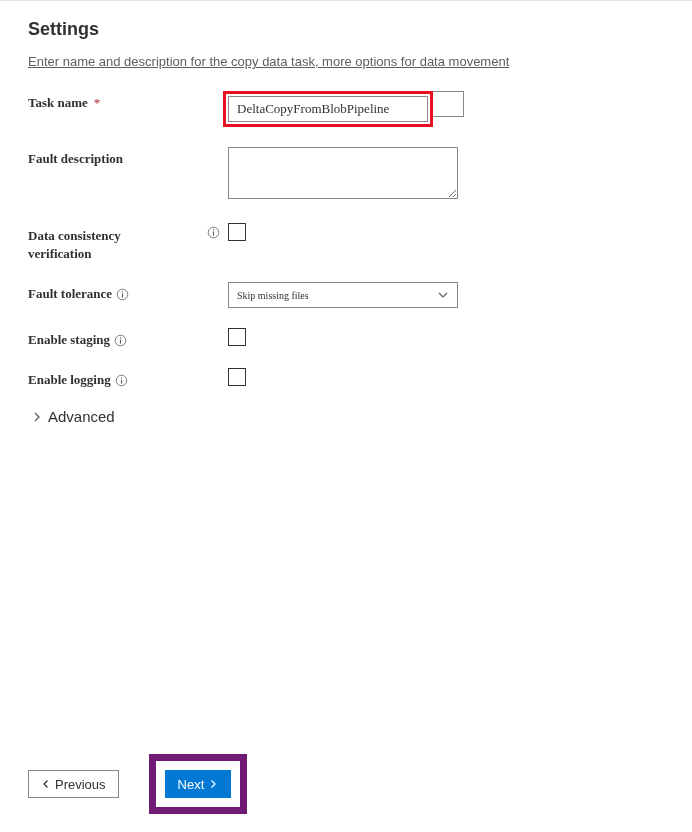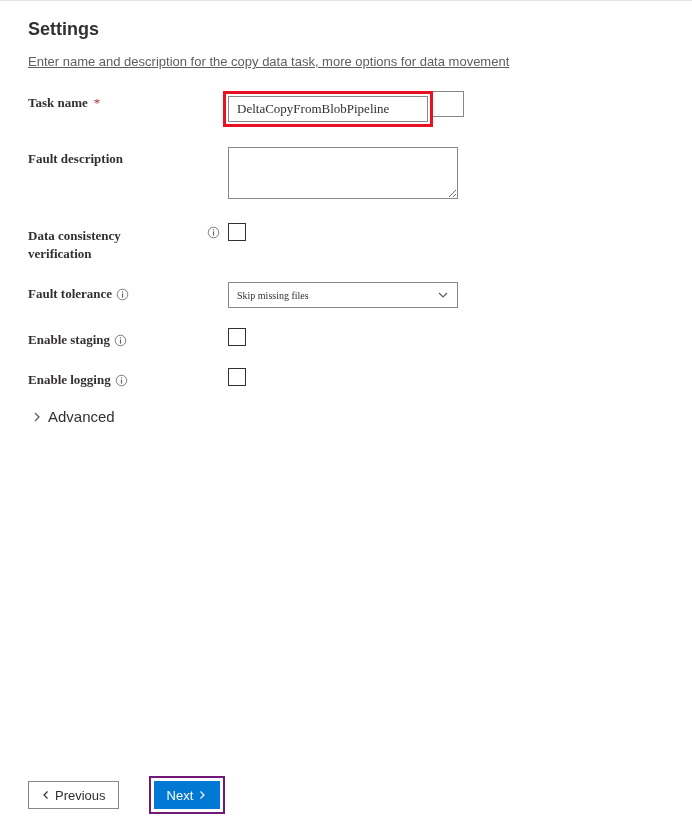--- a/index.html
+++ b/index.html
@@ -156,22 +156,22 @@
       border: 1px solid #8a8886;
       background: #fff;
       color: #323130;
     }
     .btn-primary {
       background: #0078d4;
       border: 1px solid #0078d4;
       color: #fff;
     }
     .highlight-box-next {
-      padding: 3px;
-      border: 2px solid #701a75;
+      padding: 9px;
+      border: 7px solid #701a75;
       display: inline-block;
     }
     .chev-icon { display:inline-flex; }
     svg { display:block; }
     .ext-border {
       width: 31px;
       height: 26px;
       border: 1px solid #8a8886;
       border-left: none;
       display:inline-block;

